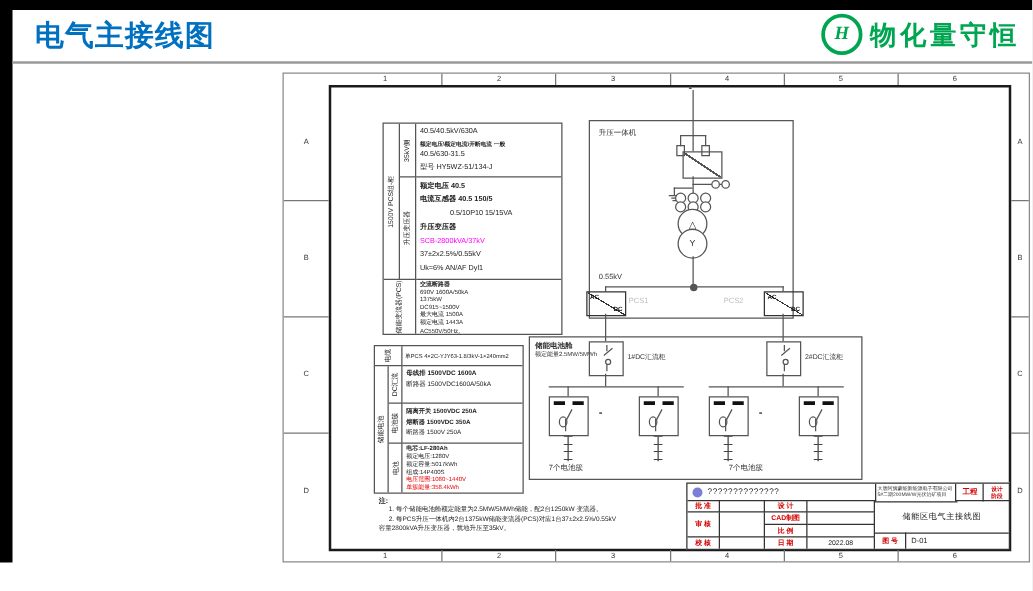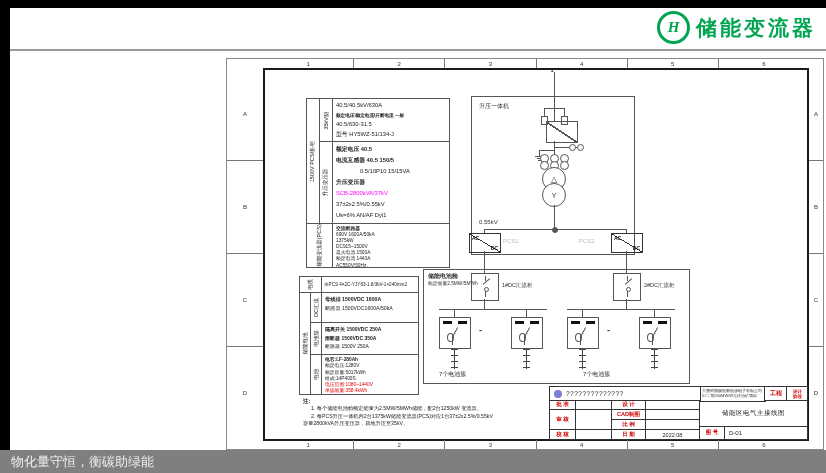--- a/index.html
+++ b/index.html
@@ -105,24 +105,25 @@
   .tb .shlbl{width:24px;text-align:center;border-right:1px solid #333;align-self:stretch;display:flex;align-items:center;justify-content:center;}
   .tb .shval{padding-left:4px;font-size:6px;color:#222;}
 </style>
 </head>
 <body>
 
 <div class="slide">
   <div class="abs topbar"></div>
   <div class="abs leftbar"></div>
 
+  <div class="abs pg-title">电气主接线图</div>
   <div class="abs title-rule"></div>
   <div class="abs logo">
     <div class="logo-mark">H</div>
-    <div class="logo-text">储能变流器</div>
+    <div class="logo-text">物化量守恒</div>
   </div>
 
 
   <div class="abs sheet">
     <div class="frame"></div>
 
     <div class="abs ruler ruler-top">
       <div>1</div>
       <div>2</div>
       <div>3</div>
@@ -396,16 +397,13 @@
         </div>
         <div class="dtitle">储能区电气主接线图</div>
         <div class="shno">
           <span class="shlbl redl">图 号</span>
           <span class="shval">D-01</span>
         </div>
       </div>
     </div>
   </div>
 
-  <div class="abs footerbar">
-    <span>物化量守恒，衡碳助绿能</span>
-  </div>
 </div>
 
 </body></html>

